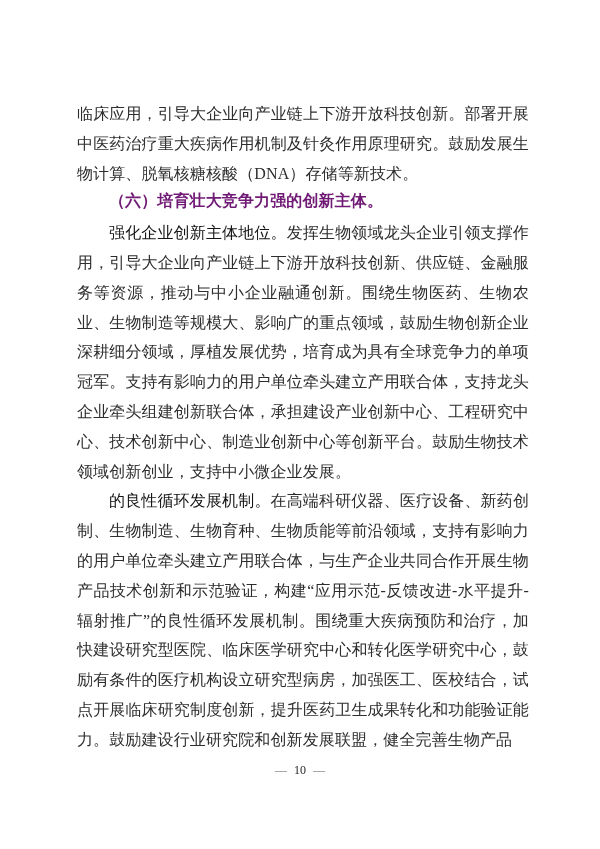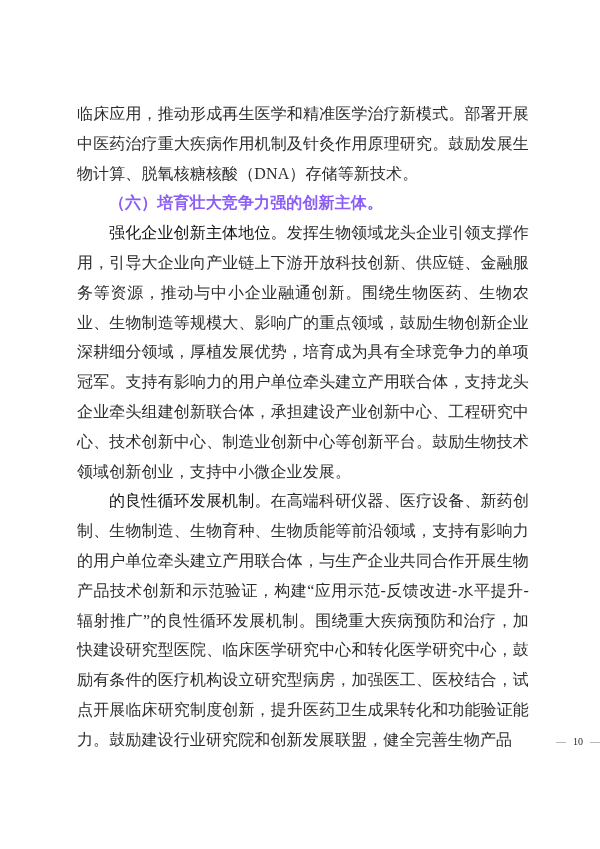--- a/index.html
+++ b/index.html
@@ -33,53 +33,54 @@
     padding: 0;
   }
   .indent {
     text-indent: 2em;
   }
   .no-indent {
     text-indent: 0;
   }
   .section-heading {
     font-weight: bold;
-    color: #8b5cf6;
+    color: #701a75;
+    font-family: Liberation Mono, monospace;
   }
   .lead-bold {
     font-weight: normal;
     color: #141414;
   }
   .footer {
     position: absolute;
-    top: 732px;
+    top: 760px;
     left: 0;
     width: 100%;
-    text-align: right;
+    text-align: center;
     font-family: "Liberation Serif", "DejaVu Serif", serif;
-    font-size: 10px;
+    font-size: 12px;
     line-height: 20px;
   }
   .footer .dash {
     color: #7a7a7a;
     letter-spacing: 0;
   }
   .footer .pnum {
     color: #262626;
     margin: 0 7px;
   }
 </style>
 </head>
 <body>
 
 <div class="page">
 
   <div class="body-text">
 
-    <p class="para no-indent">临床应用，推动形成再生医学和精准医学治疗新模式。部署开展中医药治疗重大疾病作用机制及针灸作用原理研究。鼓励发展生物计算、脱氧核糖核酸（DNA）存储等新技术。</p>
+    <p class="para no-indent">临床应用，引导大企业向产业链上下游开放科技创新。部署开展中医药治疗重大疾病作用机制及针灸作用原理研究。鼓励发展生物计算、脱氧核糖核酸（DNA）存储等新技术。</p>
 
     <p class="para indent section-heading">（六）培育壮大竞争力强的创新主体。</p>
 
     <p class="para indent"><span class="lead-bold">强化企业创新主体地位。</span><span>发挥生物领域龙头企业引领支撑作用，引导大企业向产业链上下游开放科技创新、供应链、金融服务等资源，推动与中小企业融通创新。围绕生物医药、生物农业、生物制造等规模大、影响广的重点领域，鼓励生物创新企业深耕细分领域，厚植发展优势，培育成为具有全球竞争力的单项冠军。支持有影响力的用户单位牵头建立产用联合体，支持龙头企业牵头组建创新联合体，承担建设产业创新中心、工程研究中心、技术创新中心、制造业创新中心等创新平台。鼓励生物技术领域创新创业，支持中小微企业发展。</span></p>
 
     <p class="para indent"><span class="lead-bold">的良性循环发展机制。</span><span>在高端科研仪器、医疗设备、新药创制、生物制造、生物育种、生物质能等前沿领域，支持有影响力的用户单位牵头建立产用联合体，与生产企业共同合作开展生物产品技术创新和示范验证，构建“应用示范-反馈改进-水平提升-辐射推广”的良性循环发展机制。围绕重大疾病预防和治疗，加快建设研究型医院、临床医学研究中心和转化医学研究中心，鼓励有条件的医疗机构设立研究型病房，加强医工、医校结合，试点开展临床研究制度创新，提升医药卫生成果转化和功能验证能力。鼓励建设行业研究院和创新发展联盟，健全完善生物产品</span></p>
 
   </div>
 
   <div class="footer">

